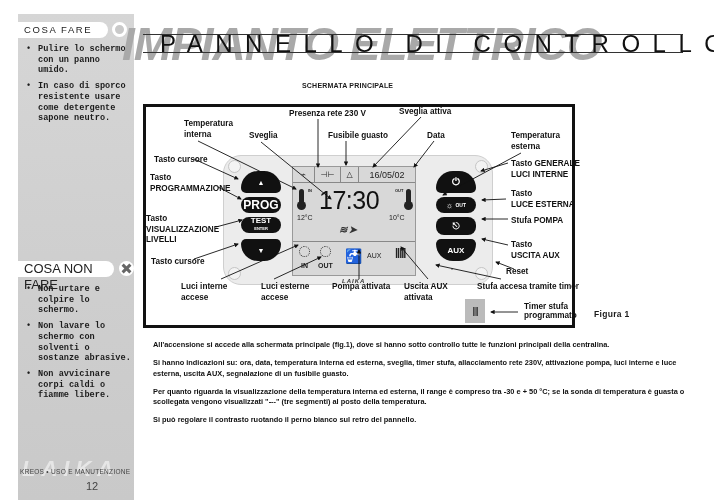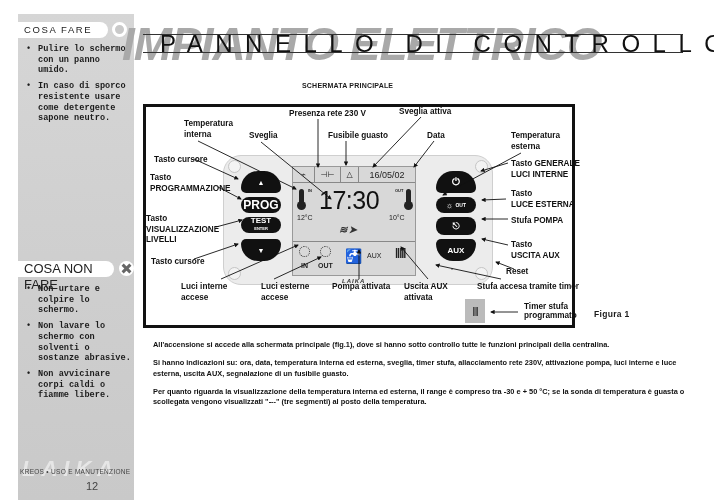--- a/index.html
+++ b/index.html
@@ -222,13 +222,14 @@
     </g>
   </svg>
 </div>
 
 <div class="fig-caption">Figura 1</div>
 
 <div class="body-text">
   <p>All'accensione si accede alla schermata principale (fig.1), dove si hanno sotto controllo tutte le funzioni principali della centralina.</p>
   <p>Si hanno indicazioni su: ora, data, temperatura interna ed esterna, sveglia, timer stufa, allacciamento rete 230V, attivazione pompa, luci interne e luce esterna, uscita AUX, segnalazione di un fusibile guasto.</p>
   <p>Per quanto riguarda la visualizzazione della temperatura interna ed esterna, il range è compreso tra -30 e + 50 °C; se la sonda di temperatura è guasta o scollegata vengono visualizzati "---" (tre segmenti) al posto della temperatura.</p>
+  <p>Si può regolare il contrasto ruotando il perno bianco sul retro del pannello.</p>
 </div>
 
 </body></html>

